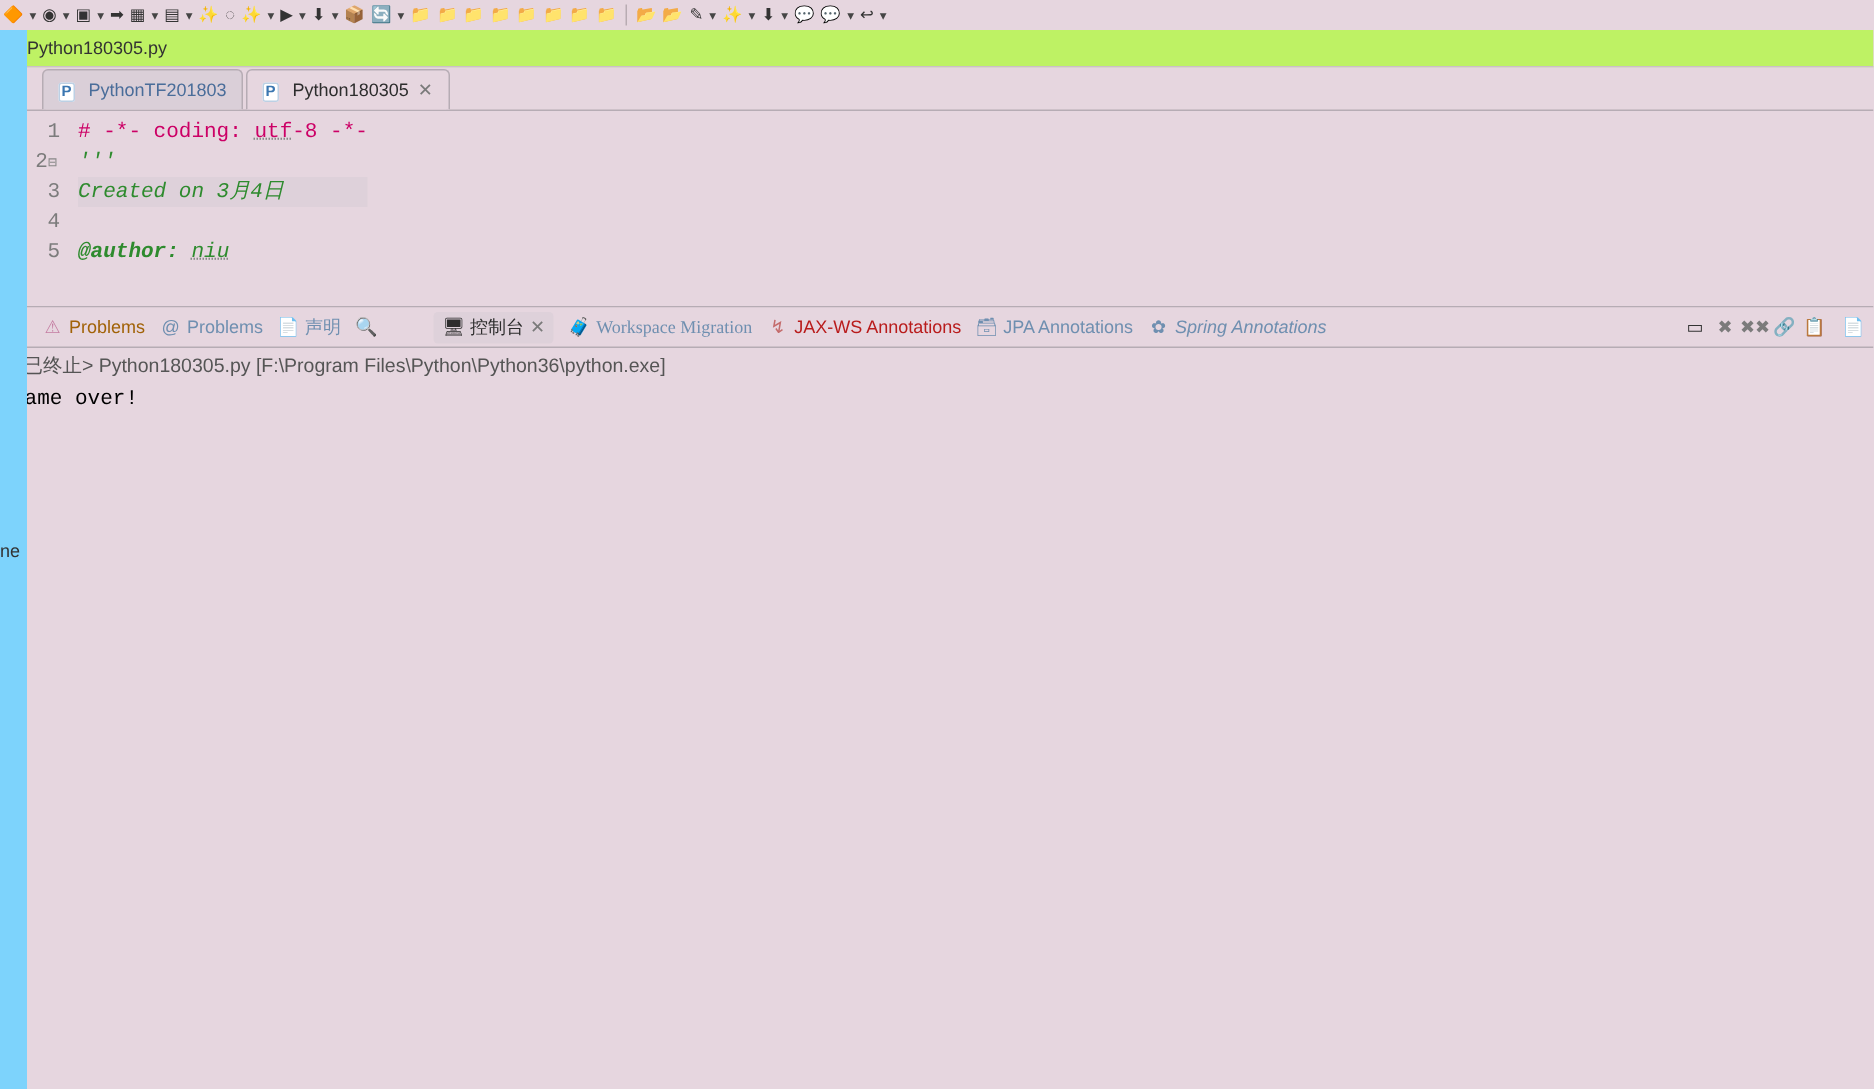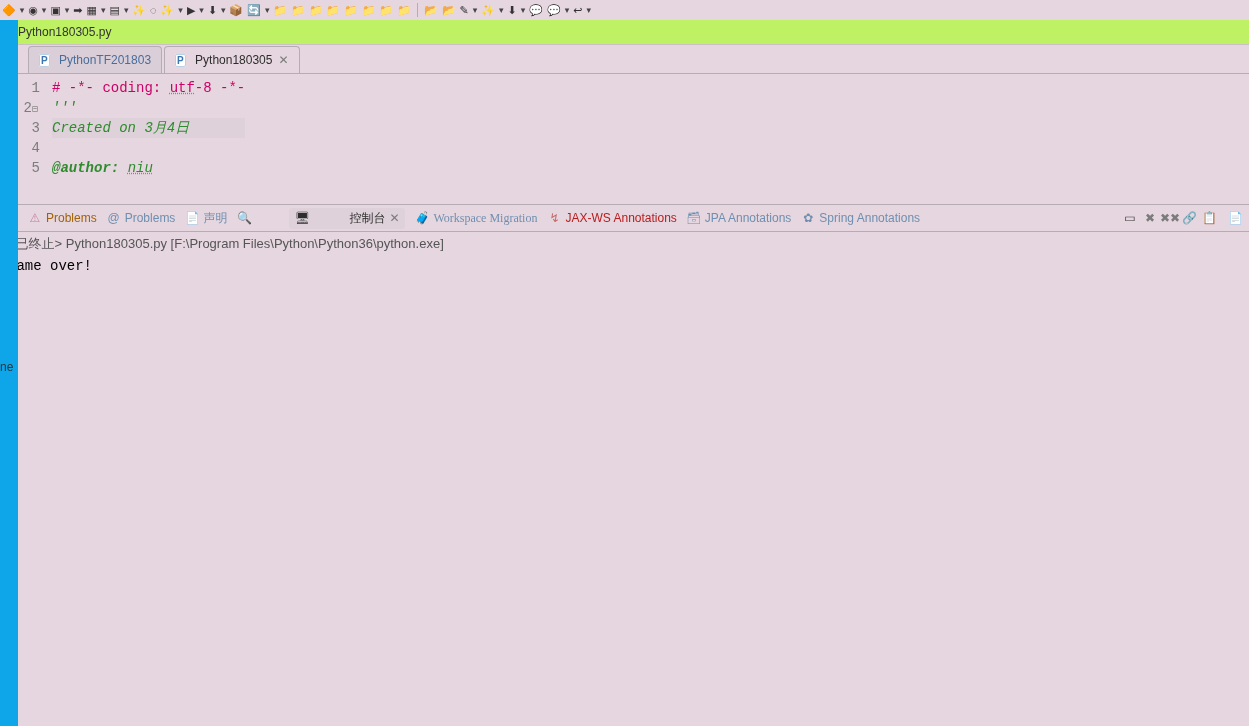--- a/index.html
+++ b/index.html
@@ -135,21 +135,21 @@
   .console-out {
     flex:1;
     padding: 2px 8px;
     font-family: Consolas, "Courier New", monospace;
     font-size: 14px;
     color:#000;
     background:#e6d6df;
   }
   .left-strip {
     position:absolute; left:0; top:20px; bottom:0; width:18px;
-    background:#0ea5e9;
+    background:#7dd3fc;
   }
   .outline-label {
     position:absolute; left:0; top:340px;
     font-size:12px; color:#333;
   }
 
   .py-glyph {
     font-size:10px; font-weight:700; color:#3a76b0;
     background:#fff; border:1px solid #bcd0e4; border-radius:2px; padding:0 1px;
   }
@@ -250,38 +250,38 @@
         <div class="view-item">
           <span class="view-icon" style="color: rgb(111, 143, 176);">📄</span>
           <span style="color: rgb(111, 143, 176);">声明</span>
         </div>
         <div class="view-item">
           <span class="view-icon" style="color: rgb(199, 171, 92);">🔍</span>
           <span style="color: #000000; margin-top: 40px;">搜索</span>
         </div>
         <div class="view-item active">
           <span class="view-icon" style="color: rgb(45, 45, 45);">🖥</span>
-          <span style="color: rgb(45, 45, 45); margin-left: 36px;">控制台</span>
+          <span style="color: rgb(45, 45, 45);">控制台</span>
           <span class="close-x">✕</span>
         </div>
         <div class="view-item">
           <span class="view-icon" style="color: rgb(111, 143, 176);">🧳</span>
           <span style="color: rgb(111, 143, 176); font-family: Liberation Serif, serif;">Workspace Migration</span>
         </div>
         <div class="view-item">
           <span class="view-icon" style="color: rgb(196, 107, 107);">↯</span>
           <span style="color: #b91c1c;">JAX-WS Annotations</span>
         </div>
         <div class="view-item">
           <span class="view-icon" style="color: rgb(111, 143, 176);">🗃</span>
           <span style="color: rgb(111, 143, 176);">JPA Annotations</span>
         </div>
         <div class="view-item">
           <span class="view-icon" style="color: rgb(111, 143, 176);">✿</span>
-          <span style="color: rgb(111, 143, 176);">Spring Annotations</span>
+          <span style="color: rgb(111, 143, 176); font-style: italic;">Spring Annotations</span>
         </div>
         <div class="views-spacer"></div>
       <div class="views-actions" id="viewsactions">
           <span class="act">▭</span>
           <span class="act" style="color: rgb(123, 123, 123);">✖</span>
           <span class="act" style="color: rgb(123, 123, 123);">✖✖</span>
           <span class="act">🔗</span>
           <span class="act">📋</span>
           <span class="sep"></span>
           <span class="act">📄</span>

